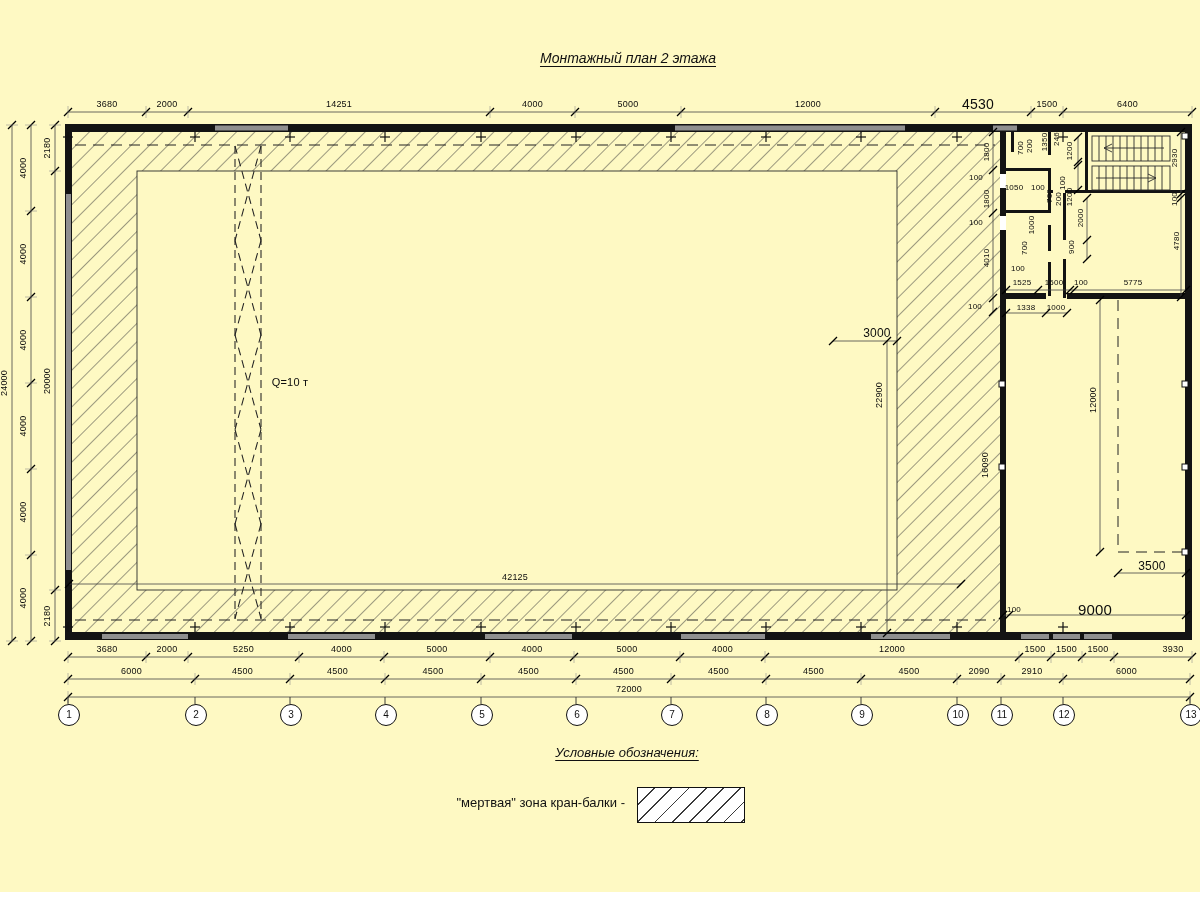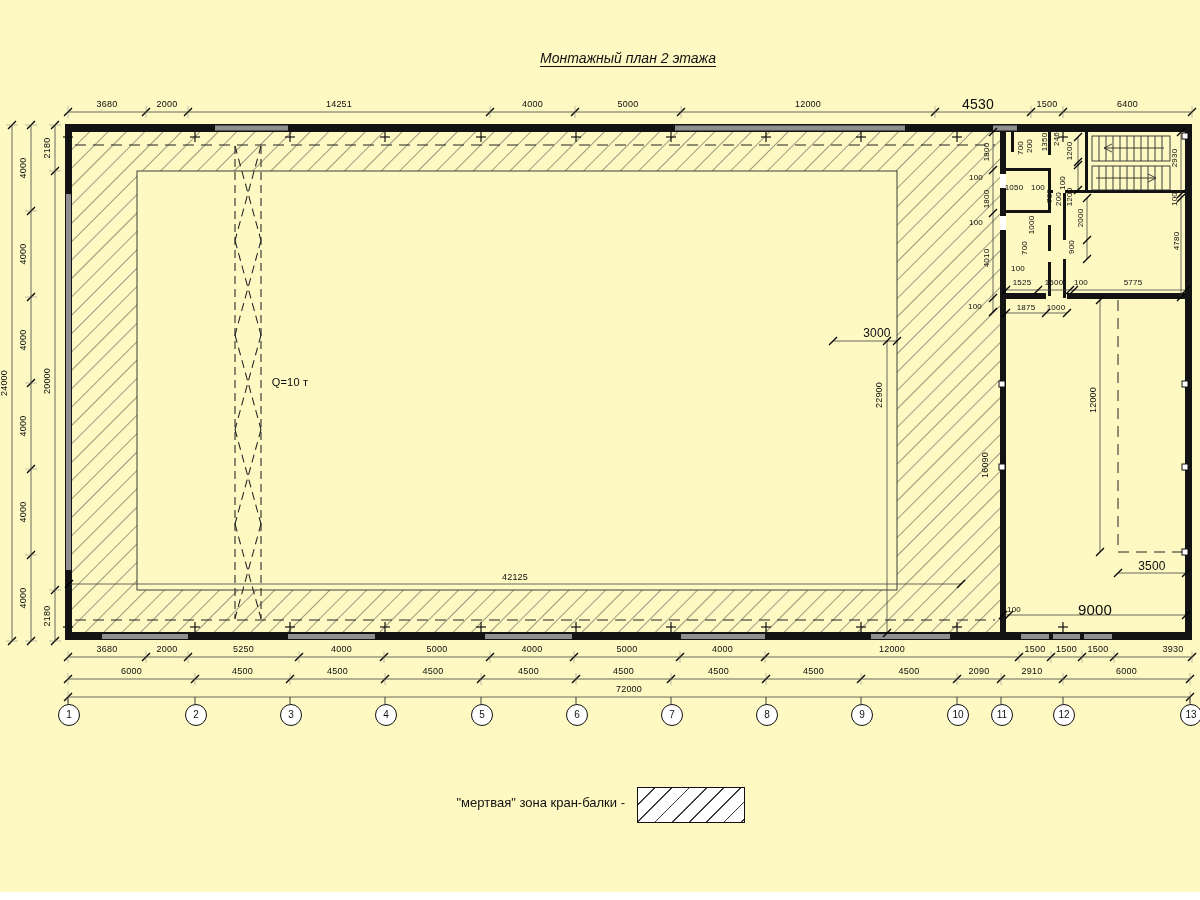--- a/index.html
+++ b/index.html
@@ -432,21 +432,21 @@
       <span class="dim" style="left: 1058px; top: 199px; font-size: 8px; transform: translate(-50%, -50%) rotate(-90deg);">200</span>
       <span class="dim" style="left: 1031px; top: 225px; font-size: 8px; transform: translate(-50%, -50%) rotate(-90deg);">1000</span>
       <span class="dim" style="left: 1024px; top: 248px; font-size: 8px; transform: translate(-50%, -50%) rotate(-90deg);">700</span>
       <span class="dim" style="left: 1080px; top: 218px; font-size: 8px; transform: translate(-50%, -50%) rotate(-90deg);">2000</span>
       <span class="dim" style="left: 1071px; top: 247px; font-size: 8px; transform: translate(-50%, -50%) rotate(-90deg);">900</span>
       <span class="dim" style="left: 1018px; top: 268px; font-size: 8px; transform: translate(-50%, -50%);">100</span>
       <span class="dim" style="left: 1022px; top: 282px; font-size: 8px; transform: translate(-50%, -50%);">1525</span>
       <span class="dim" style="left: 1054px; top: 282px; font-size: 8px; transform: translate(-50%, -50%);">1500</span>
       <span class="dim" style="left: 1081px; top: 282px; font-size: 8px; transform: translate(-50%, -50%);">100</span>
       <span class="dim" style="left: 1133px; top: 282px; font-size: 8px; transform: translate(-50%, -50%);">5775</span>
-      <span class="dim" style="left: 1026px; top: 307px; font-size: 8px; transform: translate(-50%, -50%);">1875</span>
+      <span class="dim" style="left: 1026px; top: 307px; font-size: 8px; transform: translate(-50%, -50%);">1338</span>
       <span class="dim" style="left: 1056px; top: 307px; font-size: 8px; transform: translate(-50%, -50%);">1000</span>
       <span class="dim" style="left: 985px; top: 465px; font-size: 9px; transform: translate(-50%, -50%) rotate(-90deg);">16090</span>
       <span class="dim" style="left: 1093px; top: 400px; font-size: 9px; transform: translate(-50%, -50%) rotate(-90deg);">12000</span>
       <span class="dim" style="left: 1152px; top: 566px; font-size: 12px; transform: translate(-50%, -50%);">3500</span>
       <span class="dim" style="left: 1014px; top: 609px; font-size: 8px; transform: translate(-50%, -50%);">100</span>
       <span class="dim" style="left: 1095px; top: 609px; font-size: 15px; transform: translate(-50%, -50%);">9000</span>
       <div class="bubble" style="left: 58px; top: 704px;">1</div>
       <div class="bubble" style="left: 185px; top: 704px;">2</div>
       <div class="bubble" style="left: 280px; top: 704px;">3</div>
       <div class="bubble" style="left: 375px; top: 704px;">4</div>
@@ -454,16 +454,19 @@
       <div class="bubble" style="left: 566px; top: 704px;">6</div>
       <div class="bubble" style="left: 661px; top: 704px;">7</div>
       <div class="bubble" style="left: 756px; top: 704px;">8</div>
       <div class="bubble" style="left: 851px; top: 704px;">9</div>
       <div class="bubble" style="left: 947px; top: 704px;">10</div>
       <div class="bubble" style="left: 991px; top: 704px;">11</div>
       <div class="bubble" style="left: 1053px; top: 704px;">12</div>
       <div class="bubble" style="left: 1180px; top: 704px;">13</div>
     </div>
 
+  <div class="legend-heading">
+    <span>Условные обозначения:</span>
+  </div>
   <div class="legend-label">"мертвая" зона кран-балки -</div>
   <div class="swatch"></div>
 
 </div>
 
 </body></html>

